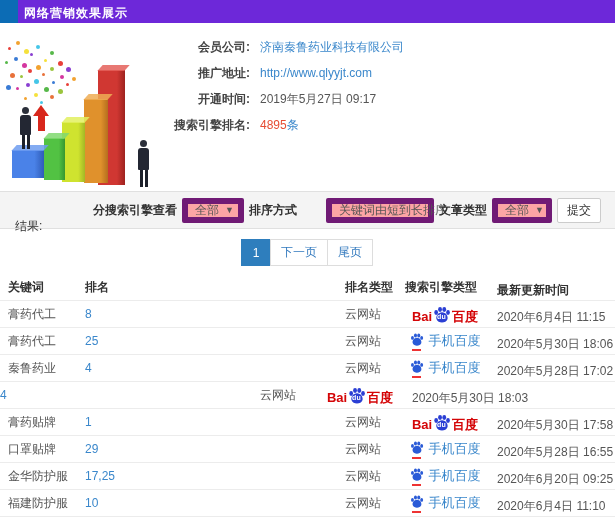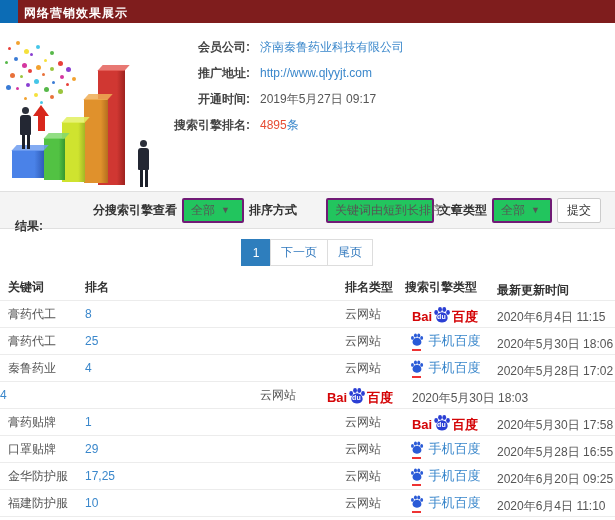--- a/index.html
+++ b/index.html
@@ -1,21 +1,21 @@
 <!DOCTYPE html>
 <html><head>
 <meta charset="utf-8">
 <style>
   * { margin:0; padding:0; box-sizing:border-box; }
   html,body { width:615px; height:520px; }
   body { font-family:"Liberation Sans","DejaVu Sans",sans-serif; background:#fff; }
   .page { position:relative; width:615px; height:520px; overflow:hidden; background:#fff; }
 
   
-  .titlebar { position:absolute; top:0; left:0; width:615px; height:23px; background:#7f1d1d; }
+  .titlebar { position:absolute; top:0; left:0; width:615px; height:23px; background:#6d28d9; }
   .titlebar .corner { position:absolute; left:0; top:0; width:18px; height:23px; background:#0c6cb5; }
   .titlebar .ttl { position:absolute; left:24px; top:5px; color:#fff; font-size:12px; font-weight:bold; letter-spacing:1px; }
 
   
   .illus { position:absolute; left:0; top:30px; width:180px; height:152px; }
   .bar { position:absolute; }
   .bar::before { content:""; position:absolute; top:-5px; left:2px; width:100%; height:6px; transform:skewX(-42deg); opacity:.85; }
   .b1 { left:12px; top:120px; width:32px; height:28px; background:linear-gradient(90deg,#4a82e8 70%,#2f5cb8); z-index:5; }
   .b1::before { background:#6d9cf0; }
   .b2 { left:44px; top:108px; width:21px; height:42px; background:linear-gradient(90deg,#52c243 70%,#379630); z-index:4; }
@@ -46,24 +46,24 @@
   .irow .lbl { width:84px; text-align:right; color:#444; font-weight:bold; margin-right:10px; white-space:nowrap; }
   .link { color:#3a87cb; text-decoration:none; }
   .plain { color:#555; }
   .cnt { color:#e64c33; }
   .cnt-suffix { color:#3a87cb; }
 
   
   .filterbar { position:absolute; left:0; top:191px; width:615px; height:38px; background:#f4f4f4;
                border-top:1px solid #e0e0e0; border-bottom:1px solid #e0e0e0;
                display:flex; align-items:center; font-size:12px; }
-  .filterbar .result { margin-left:15px; font-weight:bold; color:#333;margin-top:33px; }
+  .filterbar .result { margin-left:15px; font-weight:normal; color:#333;margin-top:33px; }
   .fgroup { margin-left:auto; margin-right:14px; display:flex; align-items:center; gap:5px; }
   .flabel { font-weight:bold; color:#333; white-space:nowrap; }
-  .fselect { height:25px; background:#22c55e; border:2px solid #701a75; border-radius:2px;
+  .fselect { height:25px; background:#fca5a5; border:6px solid #701a75; border-radius:2px;
              display:flex; align-items:center; padding:0 20px 0 7px; color:#555; cursor:pointer; white-space:nowrap; }
   .fselect .car { margin-left:auto; padding-left:6px; font-size:9px; color:#555; }
   .sel-engine { width:62px; } .sel-sort { width:108px;margin-left:24px; } .sel-article { width:60px; }
   .fbtn { height:25px; width:44px; background:#fff; border:1px solid #ccc; border-radius:2px;
           color:#333; font-size:12px; cursor:pointer; }
 
   
   .pager { position:absolute; left:0; top:239px; width:615px; display:flex; justify-content:center; }
   .pbtn { height:27px; min-width:30px; padding:0 10px; border:1px solid #ddd; background:#fff; color:#3279be;
           font-size:12px; display:flex; align-items:center; justify-content:center; margin-left:-1px; cursor:pointer; }

